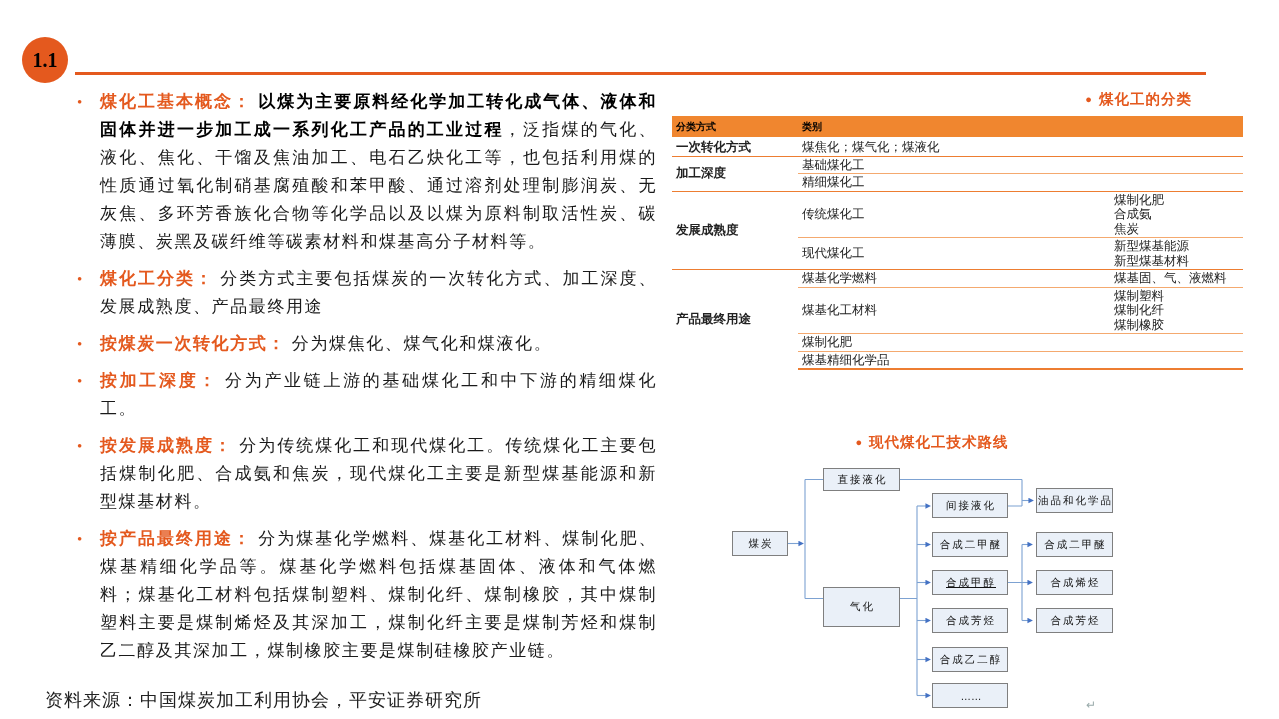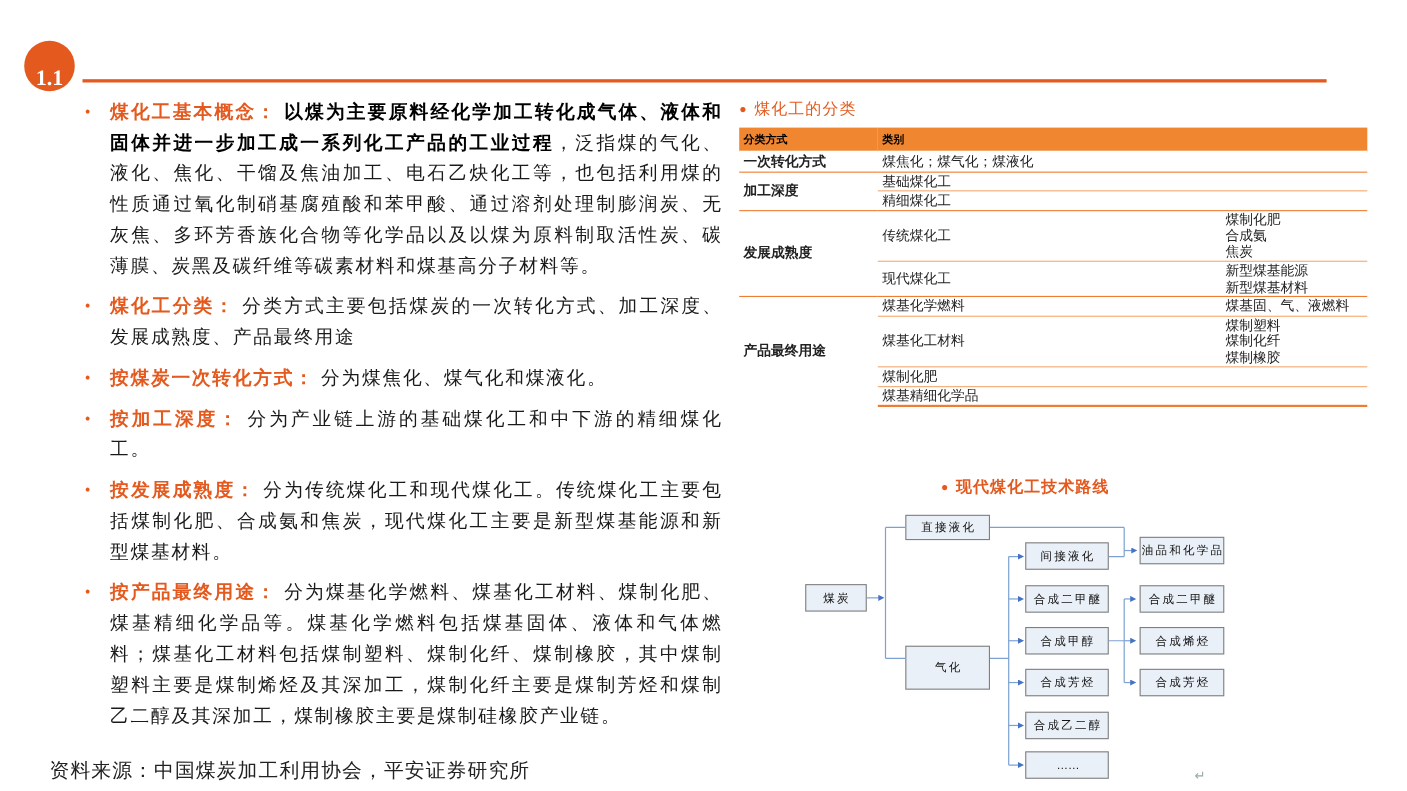--- a/index.html
+++ b/index.html
@@ -11,40 +11,40 @@
     --flow-border:#7F7F7F;
     --flow-line:#7DA2D2;
     --flow-arrow:#4472C4;
   }
   html,body{margin:0;padding:0;background:#fff;}
   .slide{position:relative;width:1279px;height:719px;background:#fff;overflow:hidden;
          font-family:"Liberation Sans",sans-serif;color:#111;}
 
   
   .sec-badge{position:absolute;left:22px;top:37px;width:46px;height:46px;border-radius:50%;
-             background:var(--accent);color:#ffffff;display:flex;align-items:flex-end;justify-content:center;
+             background:var(--accent);color:#000000;display:flex;align-items:center;justify-content:center;
              font-size:20px;font-weight:bold;font-family:"Liberation Serif",serif;}
   .slide-title{position:absolute;left:84px;top:36px;font-family:"Liberation Serif",serif;
                font-size:30px;font-weight:bold;color:var(--accent);letter-spacing:6px;white-space:nowrap;}
   .title-underline{position:absolute;left:75px;top:72px;width:1131px;height:3px;background:var(--accent);}
 
   
   .bullets{position:absolute;left:68px;top:88px;width:589px;font-family:"Liberation Serif",serif;}
   .bullet-item{display:flex;margin-bottom:9px;}
   .bullet-dot{width:32px;flex:0 0 32px;color:var(--accent);font-size:15px;line-height:28px;padding-left:9px;box-sizing:border-box;}
   .bullet-text{flex:1;font-size:17px;line-height:28px;letter-spacing:1.6px;text-align:justify;color:#1a1a1a;}
   .bullet-text .lead{color:var(--accent);font-weight:bold;}
   .bullet-text .emph{color:#000;font-weight:bold;}
 
   .source-note{position:absolute;left:45px;top:673px;font-size:18px;letter-spacing:1px;color:#222;
                font-family:"Liberation Serif",serif;margin-top:15px;}
 
   
   .table-block{position:absolute;left:672px;top:90px;width:571px;}
-  .block-title{width:520px;text-align:left;color:var(--accent);font-weight:normal;font-size:14.5px;
+  .block-title{width:520px;text-align:right;color:var(--accent);font-weight:bold;font-size:14.5px;
                letter-spacing:1px;font-family:"Liberation Serif",serif;margin:0 0 7px 0;}
   .block-title .marker{font-size:11px;vertical-align:1px;margin-right:6px;}
   table.cls-table{width:571px;border-collapse:collapse;table-layout:fixed;}
   table.cls-table th{background:var(--hdr-bg);color:#000;text-align:left;font-size:10px;
                      padding:2px 4px;height:17px;font-weight:bold;}
   table.cls-table td{font-size:12.5px;line-height:14.5px;padding:1px 4px;vertical-align:middle;color:#222;}
   td.col-label{font-weight:bold;color:#000;font-size:13px;}
   col.c1{width:126px;} col.c2{width:312px;} col.c3{width:133px;}
   tr.section-first td{border-top:1.6px solid var(--line-strong);}
   tr.sub-row td{border-top:1px solid var(--line-thin);}
@@ -195,21 +195,21 @@
         <path d="M350,130.5 H356" marker-end="url(#arr)"></path>
         <path d="M350,168.5 H356" marker-end="url(#arr)"></path>
       </g>
     </svg>
     <span class="return-mark">↵</span>
   <div class="flow-node" style="left: 60px; top: 79px; width: 56px; height: 25px;">煤炭</div>
       <div class="flow-node" style="left: 151px; top: 16px; width: 77px; height: 23px;">直接液化</div>
       <div class="flow-node" style="left: 151px; top: 135px; width: 77px; height: 40px;">气化</div>
       <div class="flow-node" style="left: 260px; top: 41px; width: 76px; height: 25px; font-family: Liberation Mono, monospace;">间接液化</div>
       <div class="flow-node" style="left: 260px; top: 80px; width: 76px; height: 25px;">合成二甲醚</div>
-      <div class="flow-node" style="left: 260px; top: 118px; width: 76px; height: 25px;">合成甲醇</div>
+      <div class="flow-node" style="left: 260px; top: 118px; width: 76px; height: 25px; text-decoration: underline;">合成甲醇</div>
       <div class="flow-node" style="left: 260px; top: 156px; width: 76px; height: 25px;">合成芳烃</div>
       <div class="flow-node" style="left: 260px; top: 195px; width: 76px; height: 25px;">合成乙二醇</div>
       <div class="flow-node" style="left: 260px; top: 231px; width: 76px; height: 25px; letter-spacing: 0px;">……</div>
       <div class="flow-node" style="left: 364px; top: 36px; width: 77px; height: 25px;">油品和化学品</div>
       <div class="flow-node" style="left: 364px; top: 80px; width: 77px; height: 25px;">合成二甲醚</div>
       <div class="flow-node" style="left: 364px; top: 118px; width: 77px; height: 25px;">合成烯烃</div>
       <div class="flow-node" style="left: 364px; top: 156px; width: 77px; height: 25px;">合成芳烃</div>
     </div>
 
 </div>

